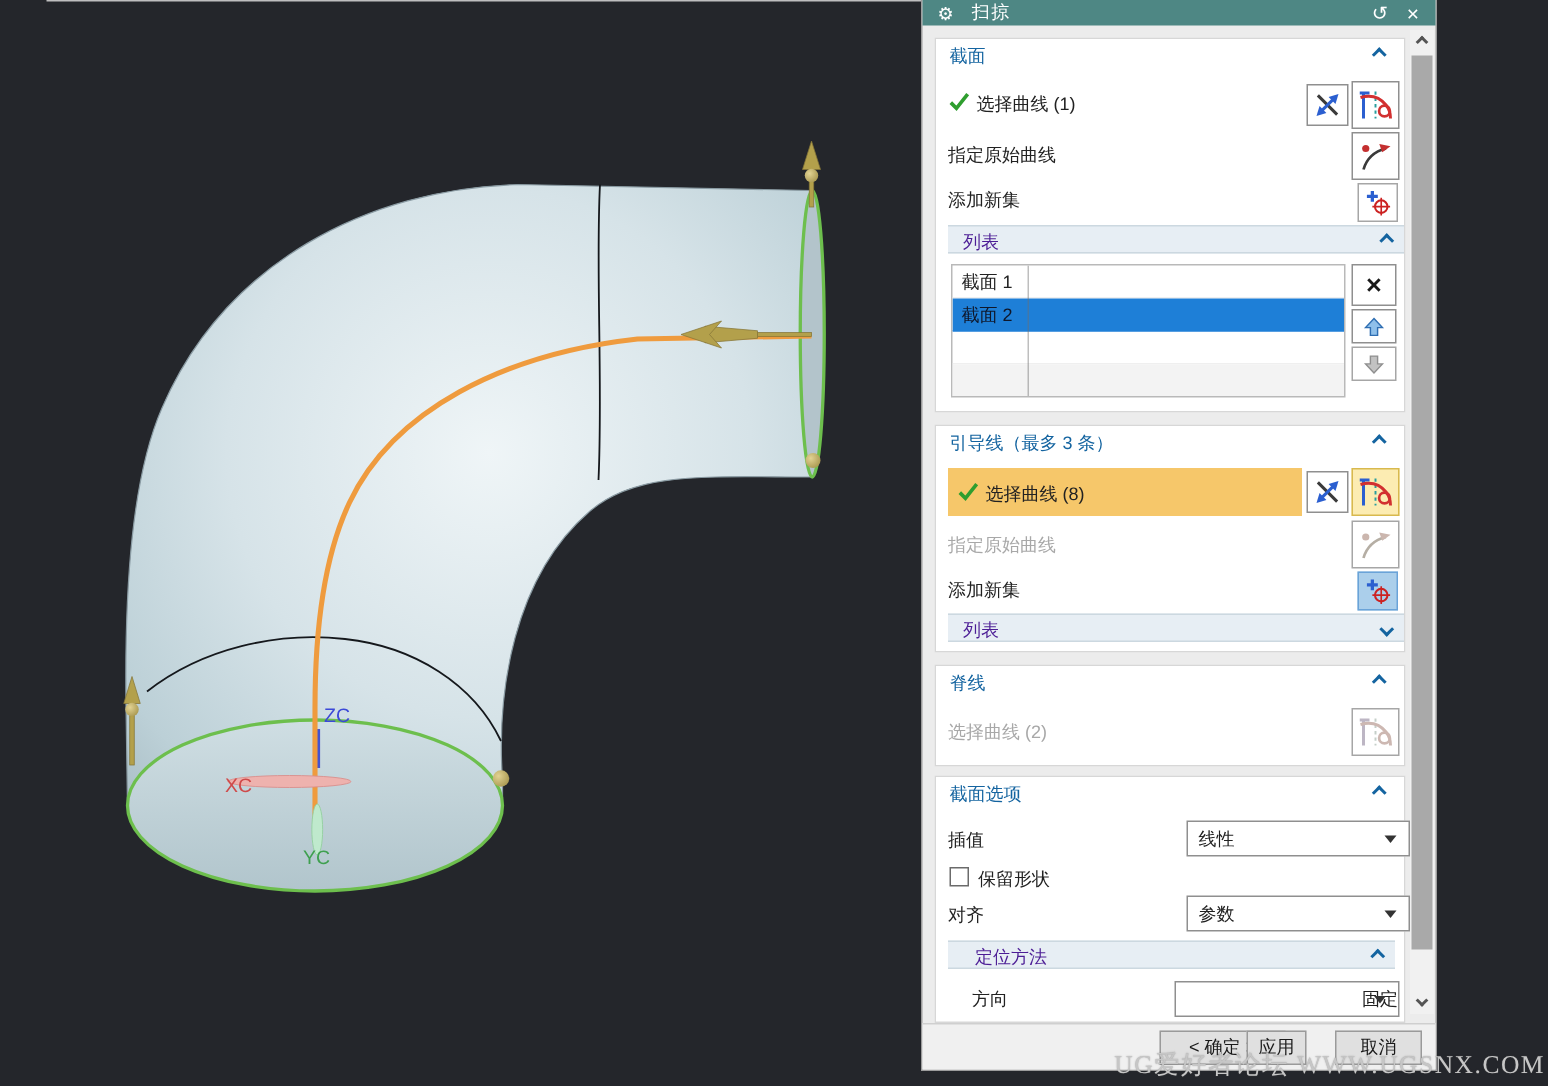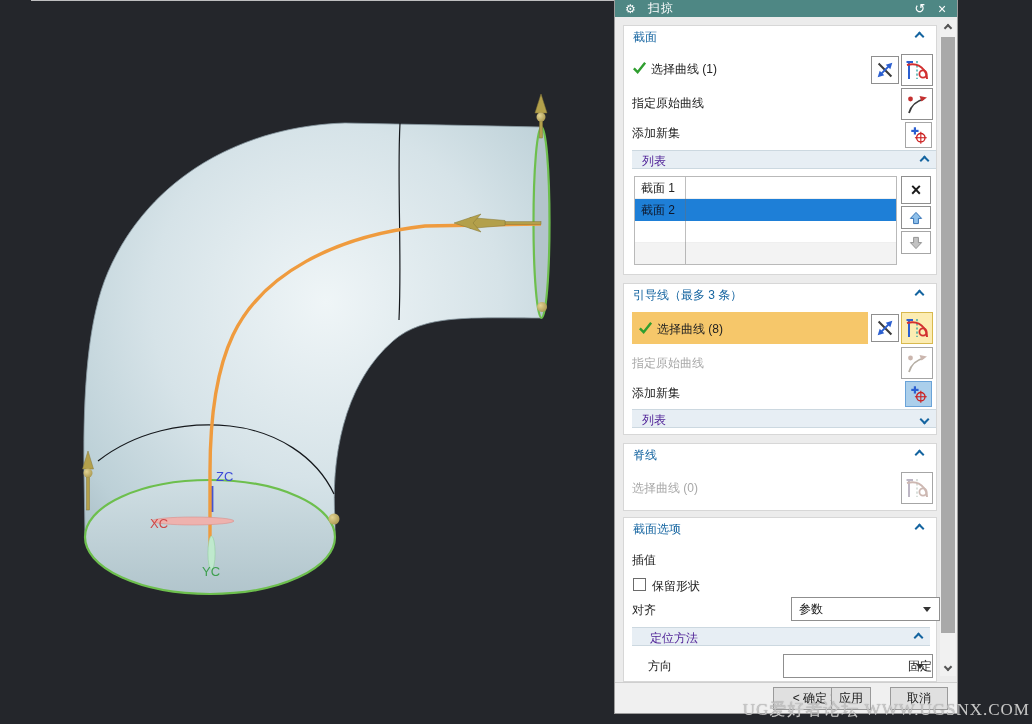--- a/index.html
+++ b/index.html
@@ -298,39 +298,43 @@
         <span class="s-title">列表</span>
         <span class="chev down s-chev"></span>
       </div>
     </div>
 
     <div class="group" style="top:443px; height:68px;">
       <div class="g-header">
         <span class="g-title">脊线</span>
         <span class="chev up g-chev"></span>
       </div>
-      <span class="lbl gray" style="left:8px; top:36px;">选择曲线 (0)</span>
+      <span class="lbl gray" style="left:8px; top:36px;">选择曲线 (2)</span>
       <div class="ibtn lite" style="left:277px; top:28px; width:32px; height:32px;">
         <svg viewBox="0 0 26 26" width="26" height="26">
           <line x1="5" y1="22" x2="5" y2="5" stroke="#bdb6c4" stroke-width="2"></line>
           <line x1="2.5" y1="5" x2="9" y2="5" stroke="#bdb6c4" stroke-width="2"></line>
           <line x1="13" y1="4" x2="13" y2="22" stroke="#c5cfc9" stroke-width="1.3" stroke-dasharray="2.2,2"></line>
           <path d="M3 8 C 10 6 16 8 20 13 C 22.5 16 23 19 23 22" stroke="#cdb8b2" stroke-width="2" fill="none"></path>
           <circle cx="19" cy="17" r="3.6" stroke="#cdb8b2" stroke-width="1.8" fill="none"></circle>
         </svg>
       </div>
     </div>
 
     <div class="group" style="top:517px; height:165px;">
       <div class="g-header">
         <span class="g-title">截面选项</span>
         <span class="chev up g-chev"></span>
       </div>
 
       <span class="lbl" style="left:8px; top:34px;">插值</span>
+      <div class="dropdown" style="left:167px; top:29px; width:149px;">
+        <span>线性</span>
+        <span class="dd-arrow"></span>
+      </div>
 
       <span class="checkbox" style="left:9px; top:60px;"></span>
       <span class="lbl" style="left:28px; top:60px;">保留形状</span>
 
       <span class="lbl" style="left:8px; top:84px;">对齐</span>
       <div class="dropdown" style="left:167px; top:79px; width:149px;">
         <span>参数</span>
         <span class="dd-arrow"></span>
       </div>
 

